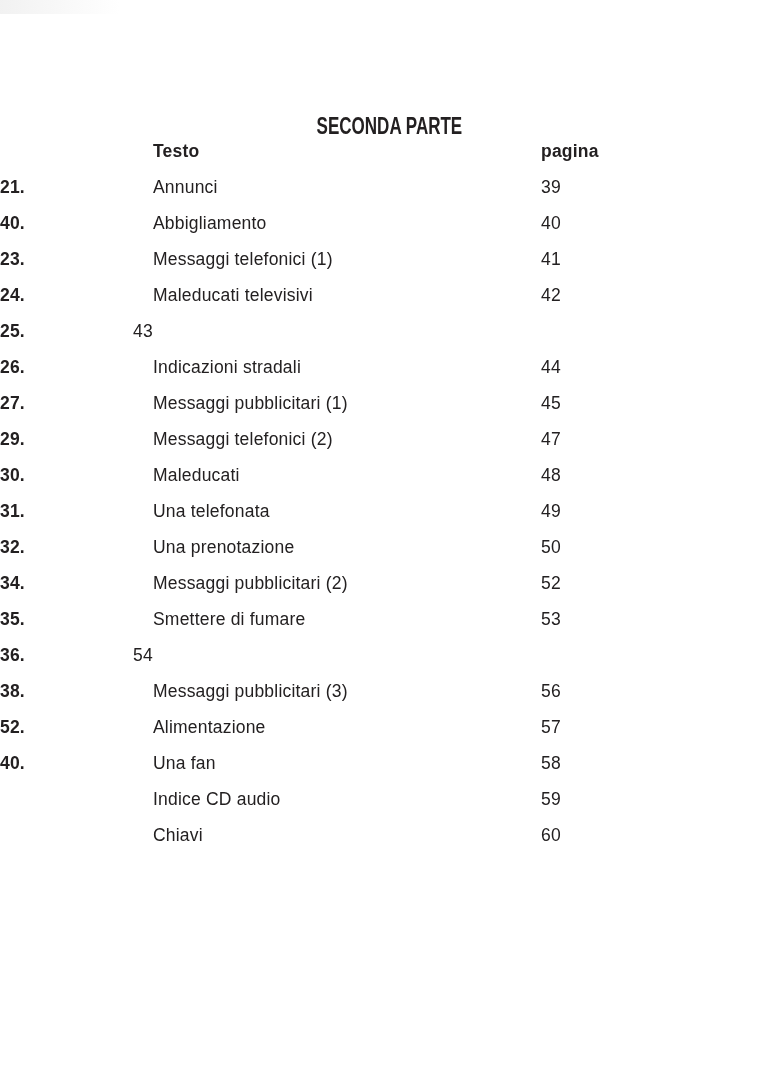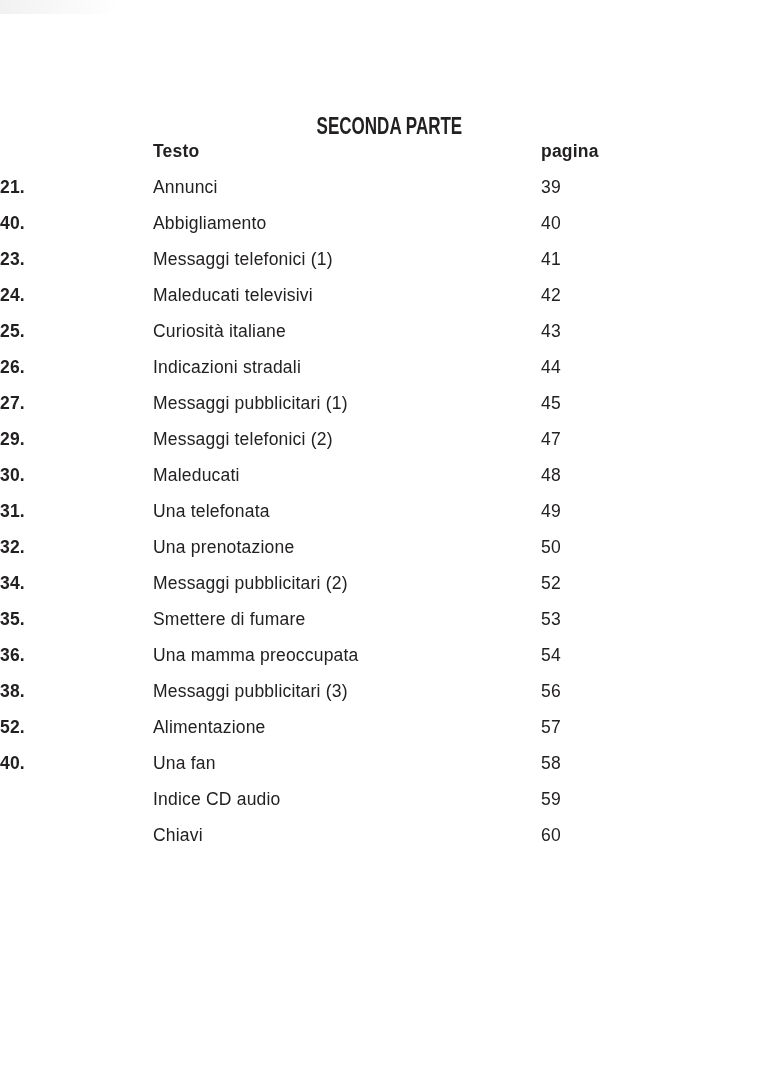--- a/index.html
+++ b/index.html
@@ -106,21 +106,20 @@
     </div>
 
     <div class="row">
       <div class="cell num">24.</div>
       <div class="cell title-cell">Maleducati televisivi</div>
       <div class="cell page-cell">42</div>
     </div>
 
     <div class="row">
       <div class="cell num">25.</div>
-      <div class="cell title-cell">Curiosità italiane</div>
       <div class="cell page-cell">43</div>
     </div>
 
     <div class="row">
       <div class="cell num">26.</div>
       <div class="cell title-cell">Indicazioni stradali</div>
       <div class="cell page-cell">44</div>
     </div>
 
     <div class="row">
@@ -162,21 +161,20 @@
     </div>
 
     <div class="row">
       <div class="cell num">35.</div>
       <div class="cell title-cell">Smettere di fumare</div>
       <div class="cell page-cell">53</div>
     </div>
 
     <div class="row">
       <div class="cell num">36.</div>
-      <div class="cell title-cell">Una mamma preoccupata</div>
       <div class="cell page-cell">54</div>
     </div>
 
 
     <div class="row">
       <div class="cell num">38.</div>
       <div class="cell title-cell">Messaggi pubblicitari (3)</div>
       <div class="cell page-cell">56</div>
     </div>
 

